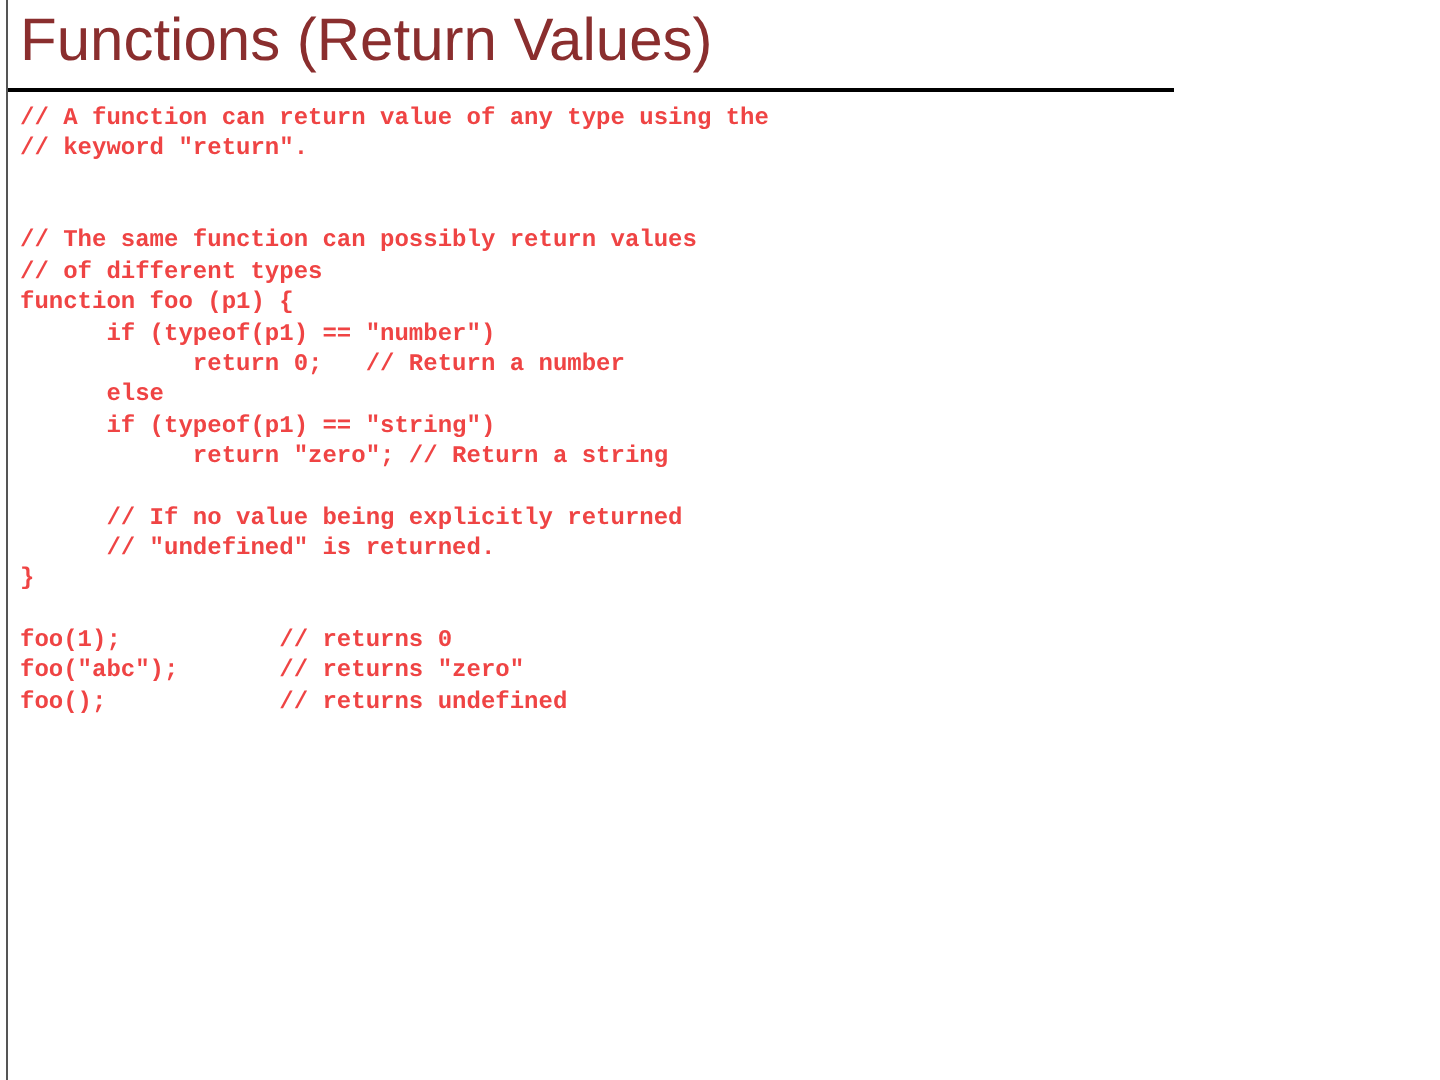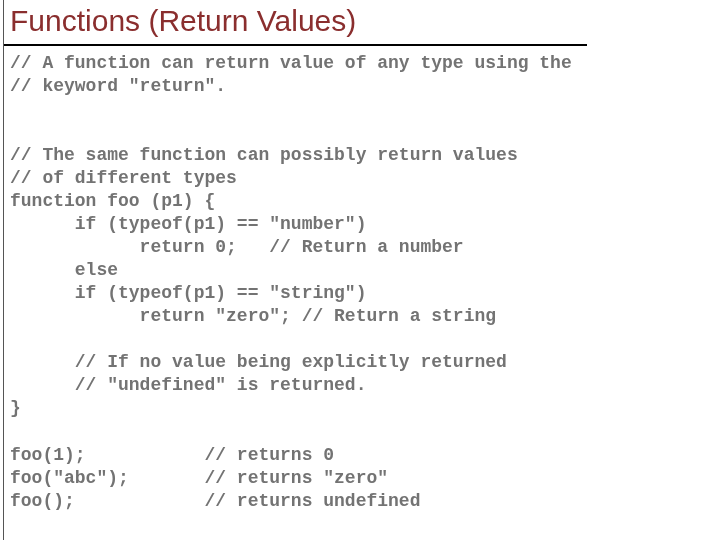--- a/index.html
+++ b/index.html
@@ -31,24 +31,24 @@
     padding: 4px 0 6px 10px;
     letter-spacing: 0px;
   }
   .hr {
     border: none;
     border-top: 2px solid #000;
     margin: 0 4px 0 4px;
   }
   .code {
     font-family: "Courier New", Courier, monospace;
-    font-size: 18px;
+    font-size: 12px;
     font-weight: bold;
     white-space: pre;
-    color: #737373;
+    color: #ef4444;
     padding: 6px 0 0 10px;
     line-height: 1.28;
   }
 </style>
 </head>
 <body>
 
 <div class="slide">
   <div class="vline"></div>
   <div class="title">Functions (Return Values)</div>

